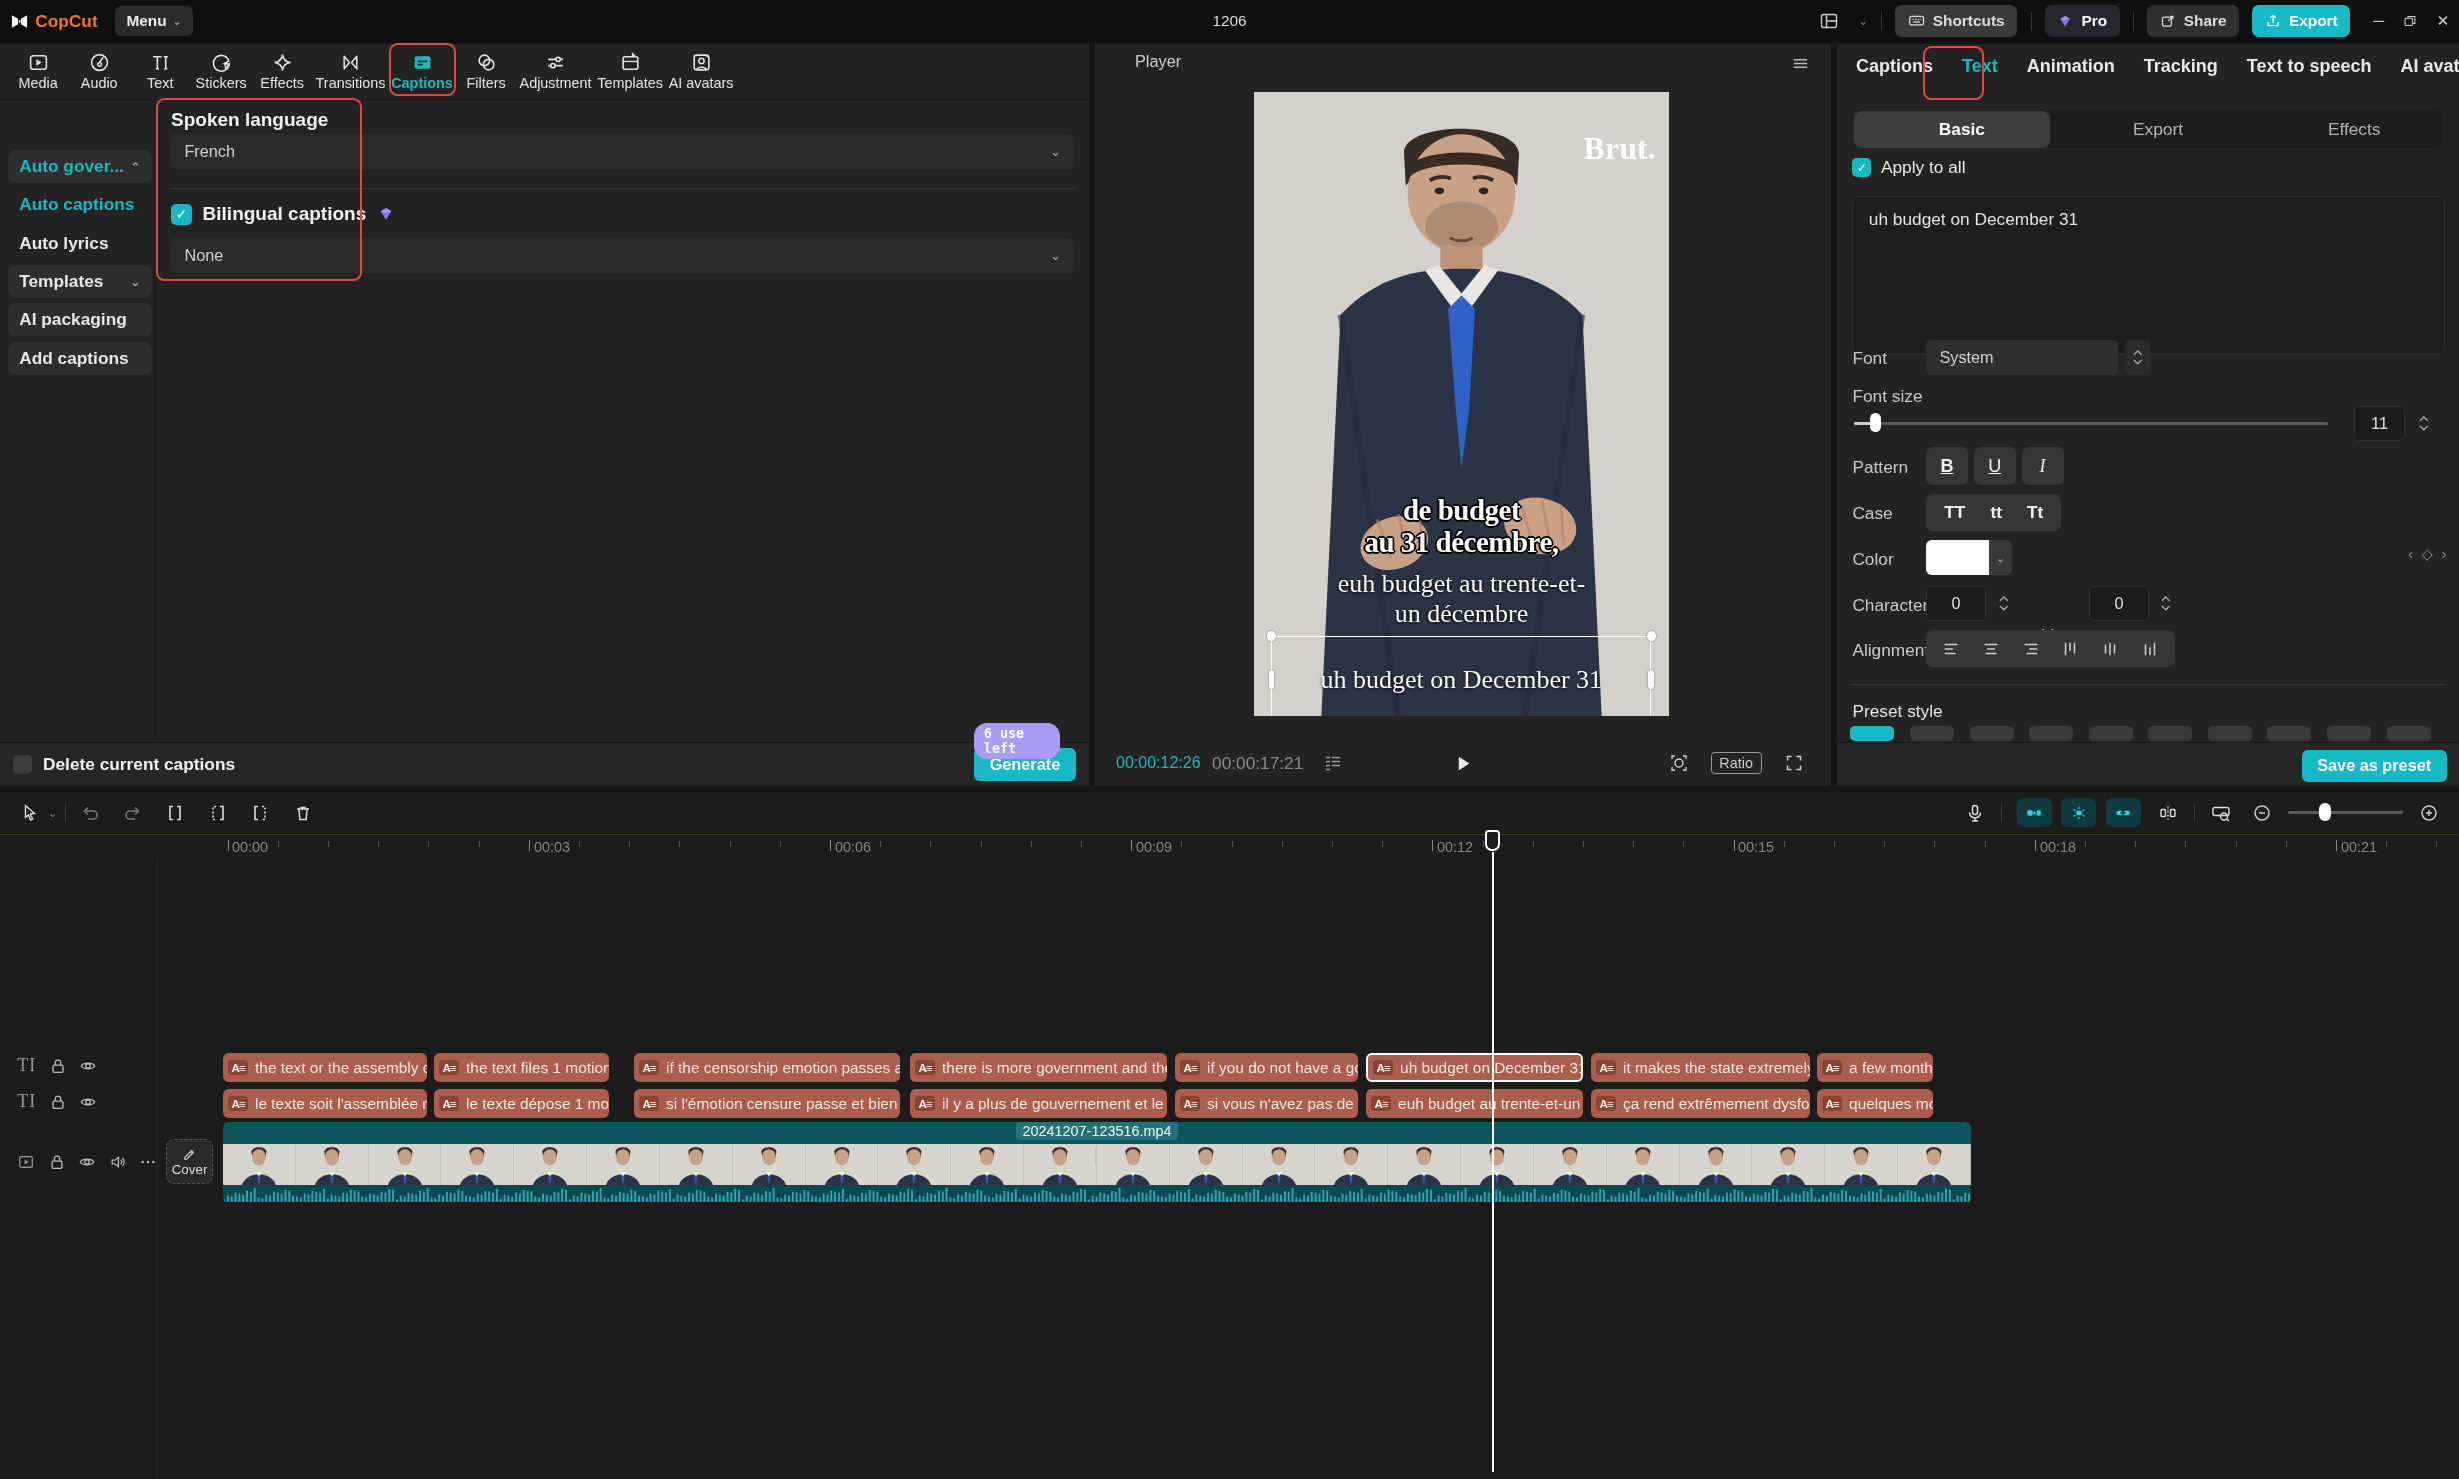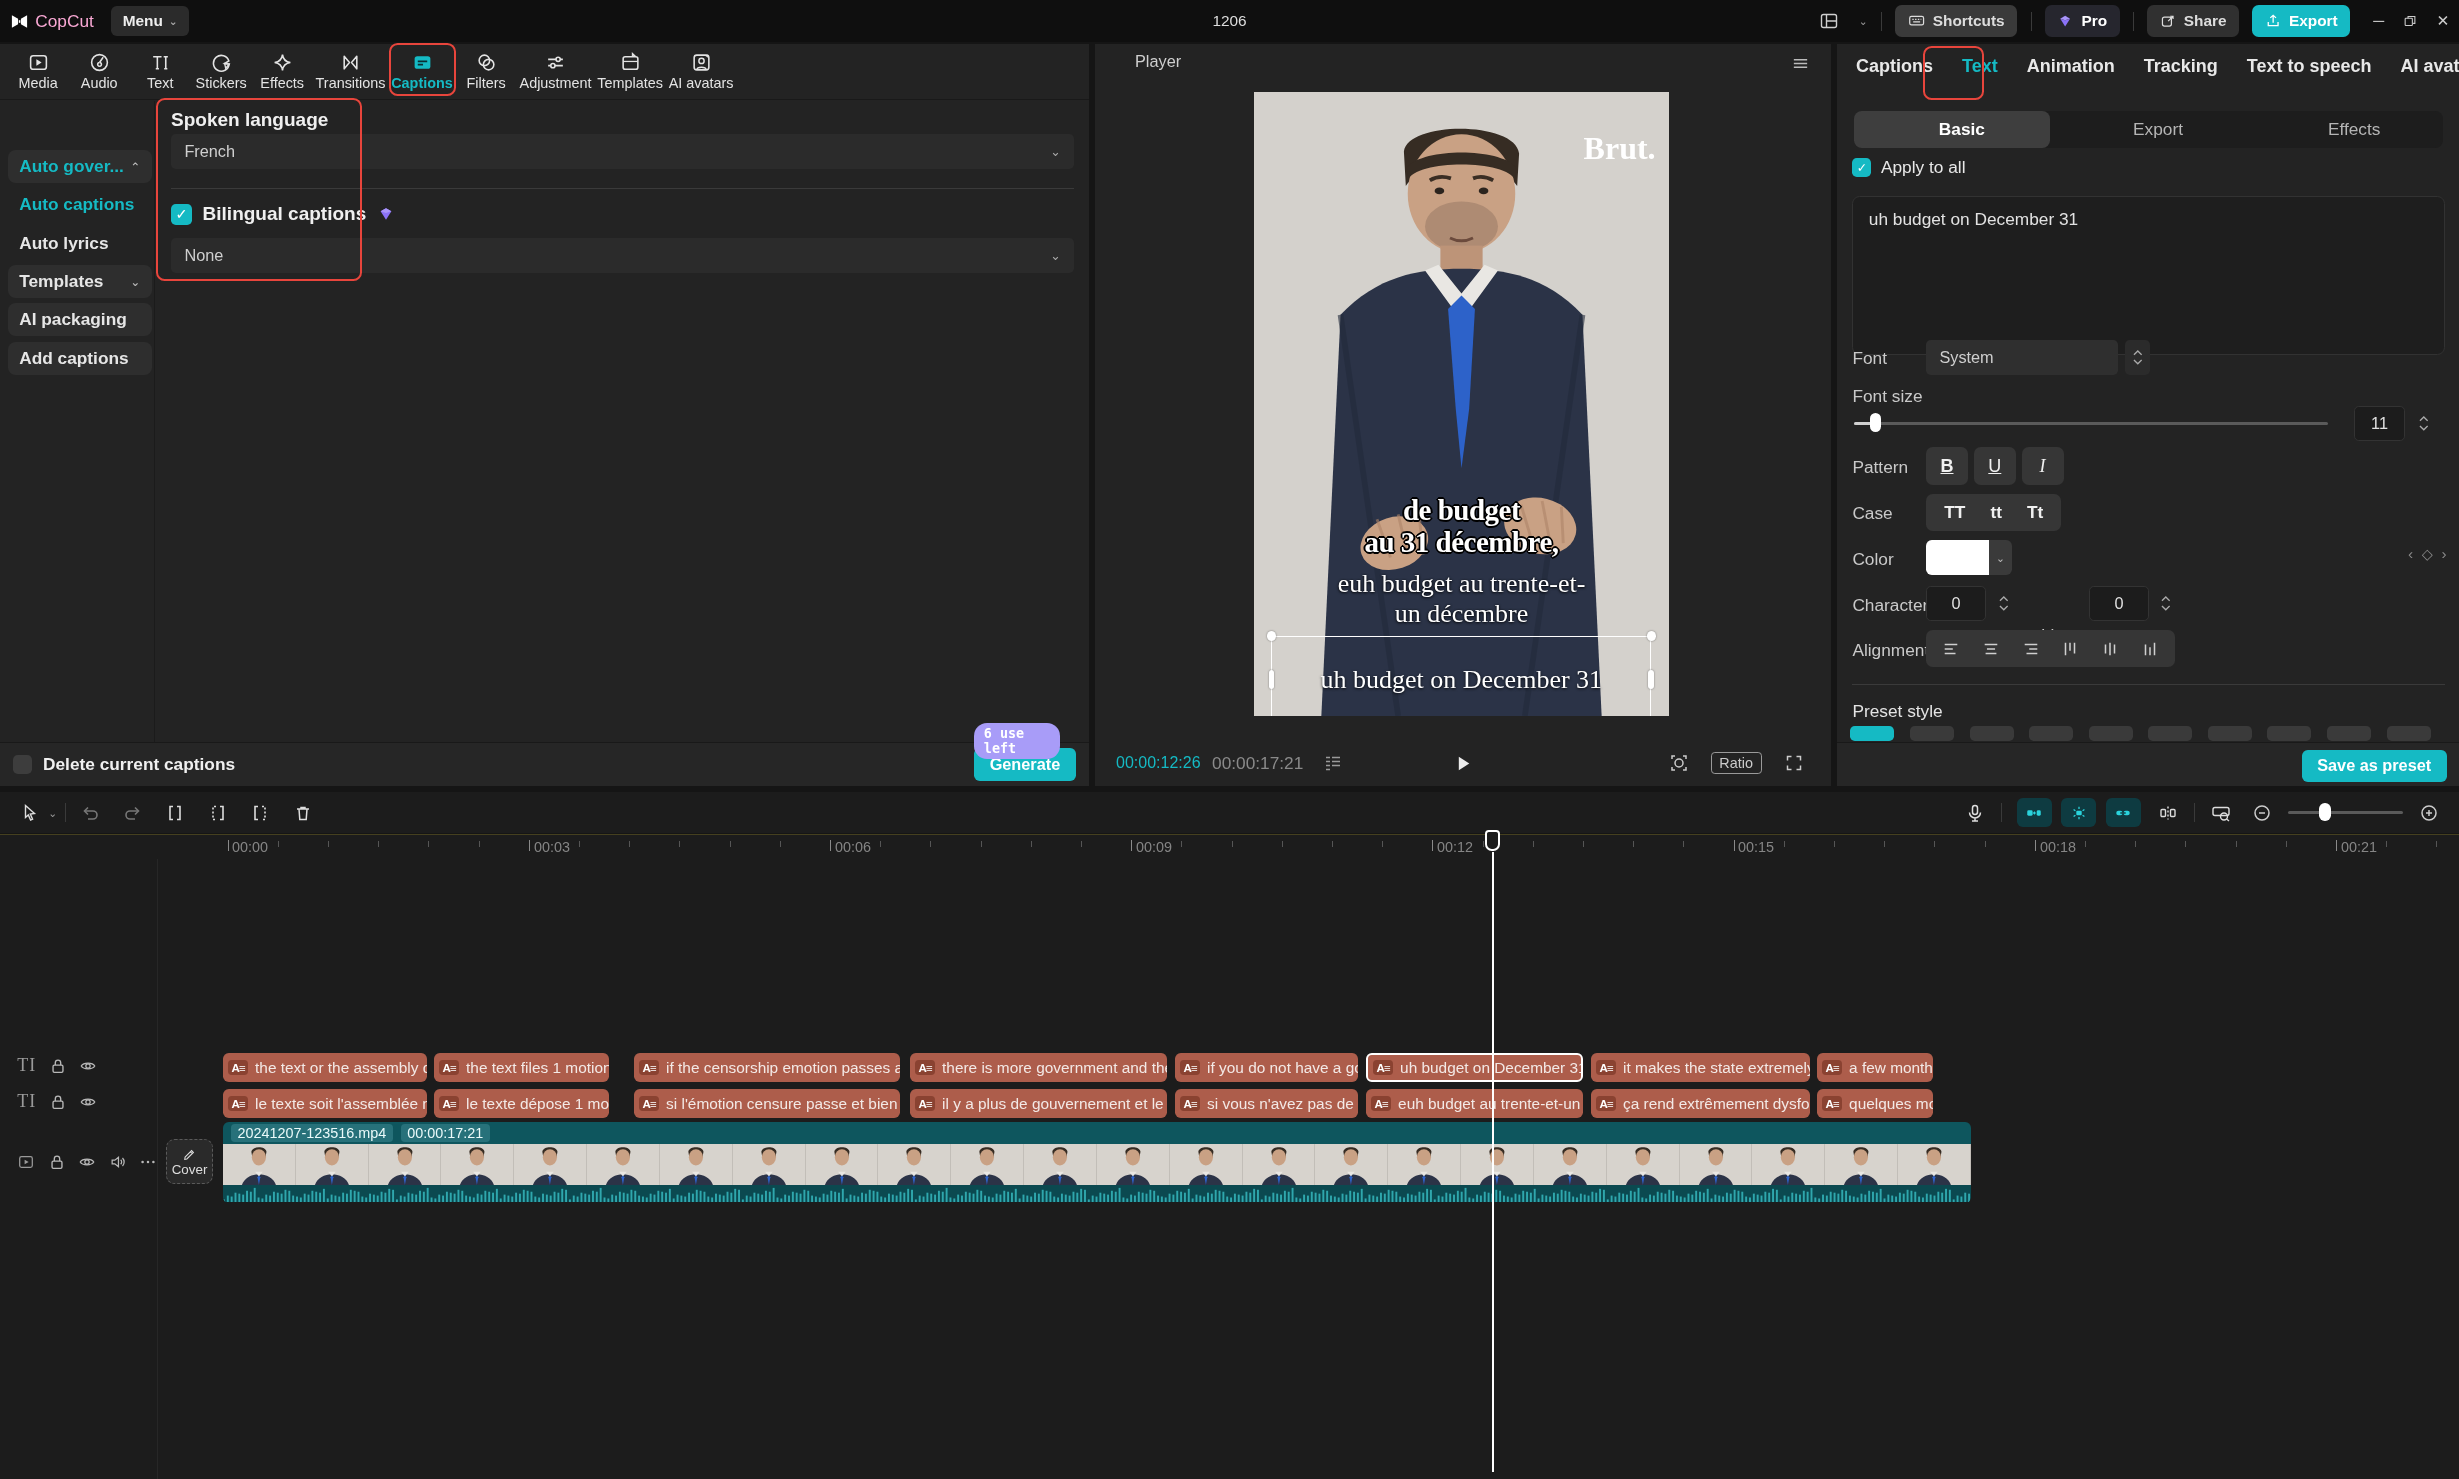--- a/index.html
+++ b/index.html
@@ -4,21 +4,21 @@
 <style>
   * { margin:0; padding:0; box-sizing:border-box; }
   html,body { width:2459px; height:1479px; overflow:hidden; background:#151515;
     font-family:"Liberation Sans","DejaVu Sans",sans-serif; color:#ddd; -webkit-font-smoothing:antialiased; }
   .abs { position:absolute; }
   svg { display:block; }
 
   
   .titlebar { position:absolute; top:0; left:0; right:0; height:42px; background:#0f0f0f;
     display:flex; align-items:center; padding:0 9.6px; z-index:50; }
-  .logo { display:flex; align-items:center; gap:6.7px; font-weight:normal; font-size:17.3px; color:#f9a8d4; }
+  .logo { display:flex; align-items:center; gap:6.7px; font-weight:bold; font-size:17.3px; color:#f97316; }
   .menu-btn { margin-left:17.3px; background:#2b2b2b; border-radius:5.8px; padding:5.8px 11.5px;
     font-weight:bold; font-size:15.4px; color:#eee; display:flex; align-items:center; gap:5.8px; }
   .tb-center { position:absolute; left:0; right:0; text-align:center; font-size:15.4px; color:#ddd; pointer-events:none; }
   .tb-right { margin-left:auto; display:flex; align-items:center; gap:13.4px; }
   .tb-chip { display:flex; align-items:center; gap:7.7px; border-radius:6.7px; padding:6.7px 12.5px; font-size:15.4px; font-weight:bold; color:#ddd; }
   .chip-shortcuts { background:#3a3a3a; }
   .chip-pro { background:#26262e; }
   .chip-share { background:#303030; }
   .chip-export { background:var(--accent); color:#fff; }
   .win-btns { display:flex; align-items:center; gap:19px; margin-left:9.6px; color:#ccc; font-size:15.4px; }
@@ -126,21 +126,21 @@
   .tick { position:absolute; width:1px; background:#555; top:5.8px; }
   .tick.major { background:#8a8a8a; height:11.5px; top:4.8px; }
   .tick-label { position:absolute; top:3.8px; font-size:14.4px; color:#858585; }
   .gutter-line { position:absolute; left:157px; top:67px; bottom:0; width:1px; background:#272727; }
   .seg { position:absolute; height:29px; background:var(--segment); border-radius:5.8px; display:flex;
     align-items:center; padding:0 5.8px 0 4.8px; overflow:hidden; white-space:nowrap; color:#f3e9e6; font-size:15.4px; }
   .seg.selected { border:2.4px solid #fff; }
   .seg-badge { flex:0 0 auto; background:#8a4231; border-radius:3.8px; color:#fff; font-size:11.5px; font-weight:bold;
     padding:1.9px 3.8px; margin-right:6.7px; letter-spacing:-1px; }
   .clip { position:absolute; left:223px; width:1748px; top:330px; height:81px; border-radius:5.8px; overflow:hidden; }
-  .clip-title { height:22px; background:var(--clipteal); display:flex; align-items:center; gap:7.7px; padding:0 7.7px; }
+  .clip-title { height:22px; background:var(--clipteal); display:flex; align-items:center; gap:7.7px; padding:0 7.7px;flex-direction:column; }
   .clip-chip { background:#27717a; border-radius:3.8px; color:#eafafa; font-size:14.4px; padding:1px 6.7px; }
   .clip-thumbs { height:41px; background:#d8d4cf; display:flex; }
   .clip-thumbs .th { flex:1; border-right:1px solid #c2beb8; }
   .clip-wave { height:17.3px; background:#0b4950; position:relative; }
   .track-icons { position:absolute; display:flex; align-items:center; gap:12.5px; color:#b9b9b9; }
   .track-icons svg { width:18px; height:18px; }
   .ti-glyph { font-family:"Liberation Serif","DejaVu Serif",serif; font-size:18px; color:#9a9a9a; letter-spacing:1px; }
   .cover-btn { position:absolute; left:166px; top:347px; width:47px; height:45px; background:#2a2a2a;
     border:1.4px dashed #5a5a5a; border-radius:8.6px; display:flex; flex-direction:column; align-items:center;
     justify-content:center; font-size:13.4px; color:#ddd; gap:1px; }

